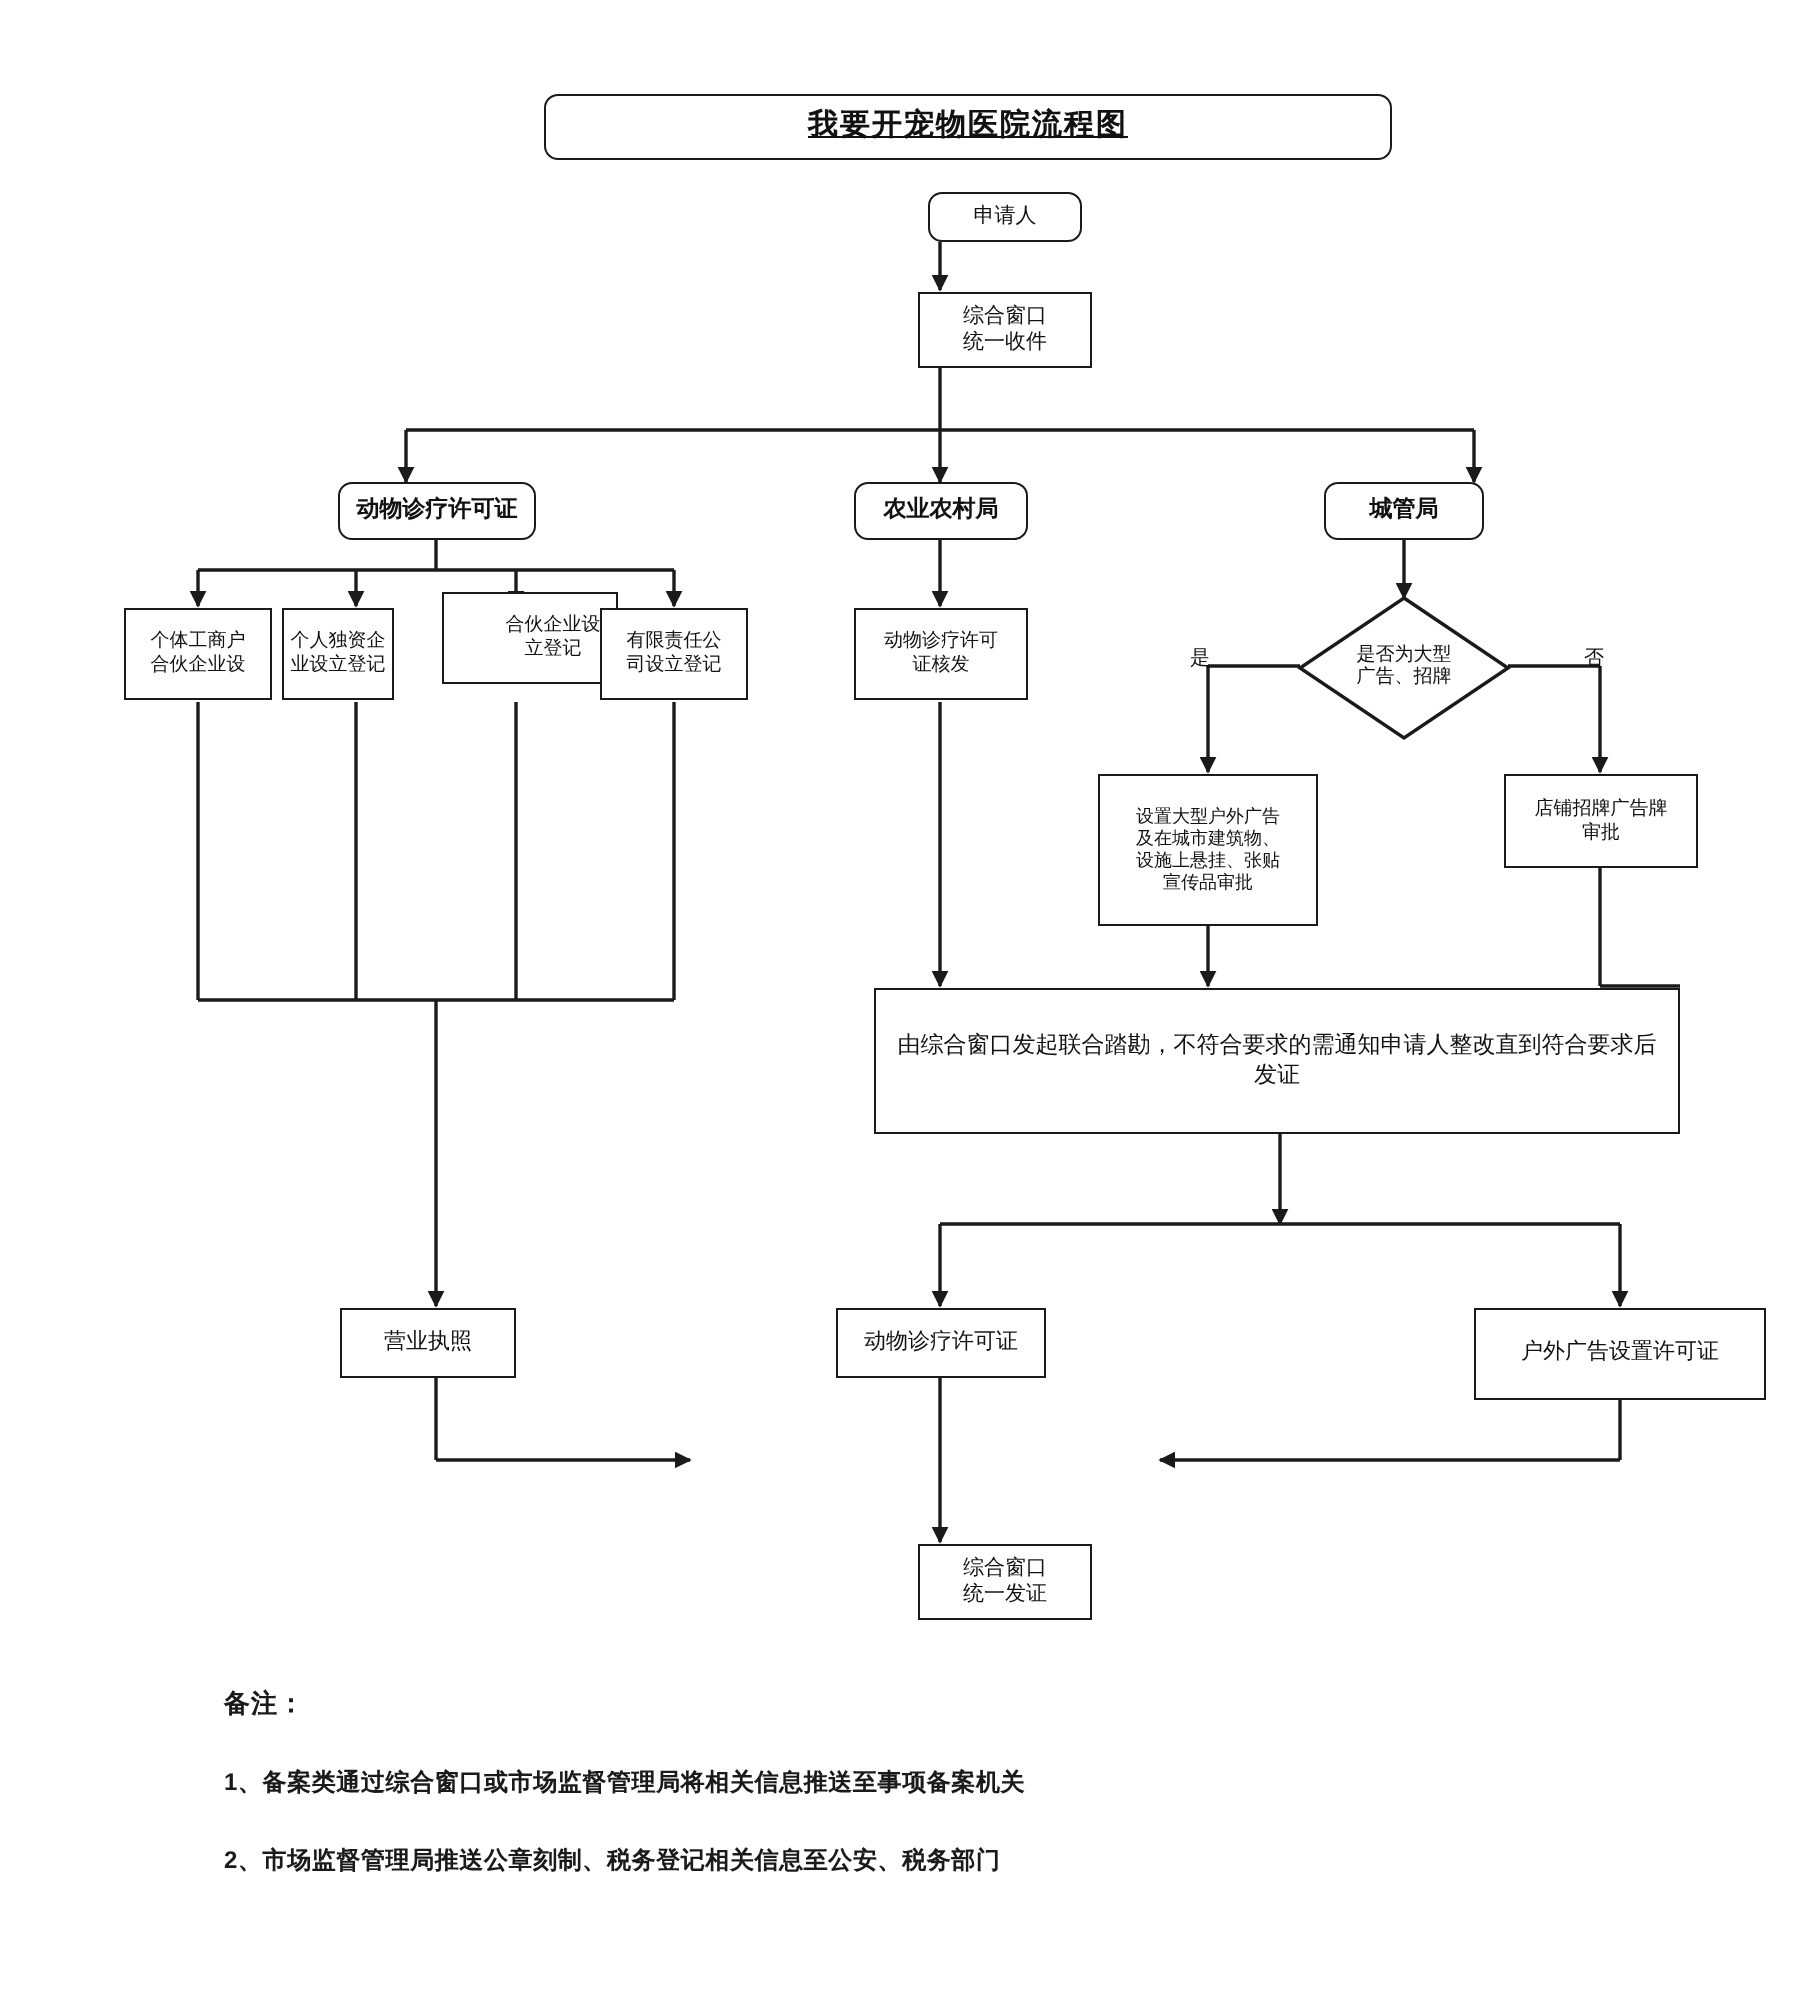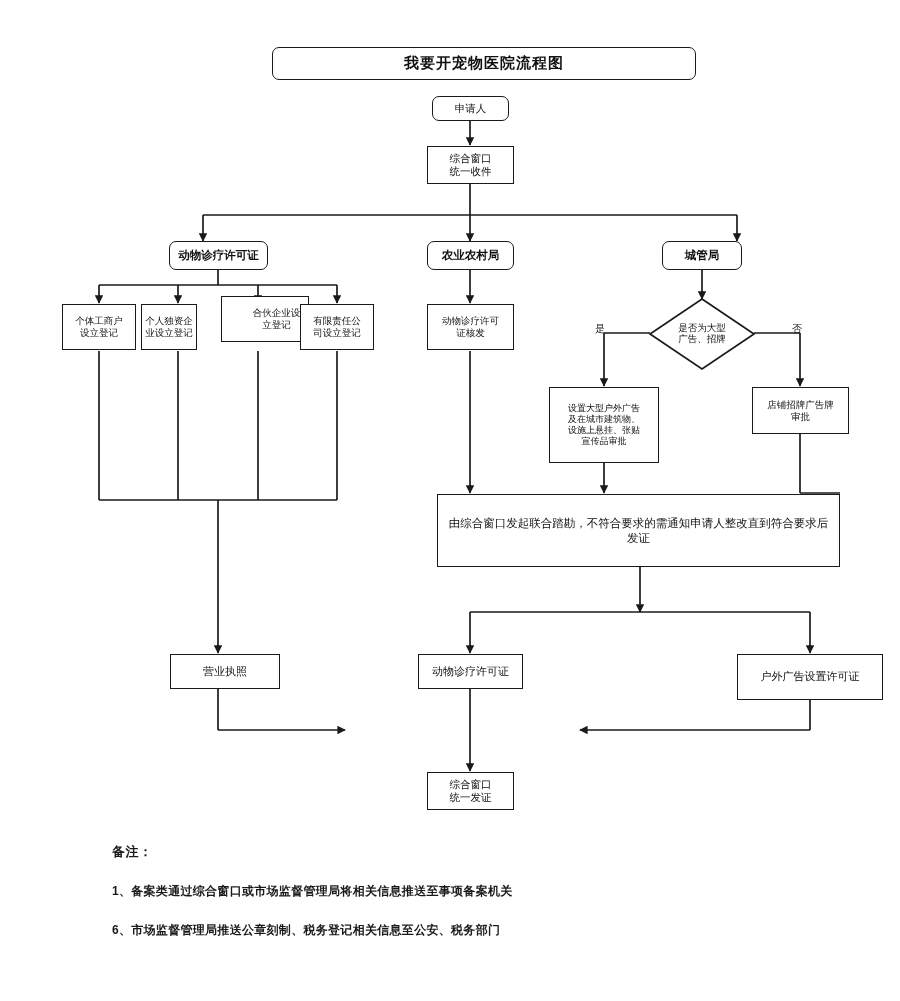--- a/index.html
+++ b/index.html
@@ -36,26 +36,27 @@
     text-align: center;
     line-height: 1.25;
     color: #111111;
     white-space: pre-line;
   }
   .node.rounded { border-radius: 7px; }
   .title-box {
     font-size: 15px;
     font-weight: bold;
     letter-spacing: 1px;
+    text-decoration: underline;
   }
   .dept-box {
     font-size: 11.5px;
     font-weight: bold;
   }
-  .proc-box { font-size: 10.5px; }
+  .proc-box { font-size: 10.5px; margin-left: 32px; }
   .small-box { font-size: 9.5px; }
   .band-box { font-size: 11.5px; }
   .result-box { font-size: 11px; }
   .diamond-label {
     position: absolute;
     font-size: 9.5px;
     color: #111111;
     text-align: center;
     line-height: 1.2;
     pointer-events: none;
@@ -159,21 +160,21 @@
   <div class="node proc-box" style="left:427px; top:146px; width:87px; height:38px;">综合窗口
 统一收件</div>
 
   <div class="node rounded dept-box" style="left:169px; top:241px; width:99px; height:29px;">动物诊疗许可证</div>
 
   <div class="node rounded dept-box" style="left:427px; top:241px; width:87px; height:29px;">农业农村局</div>
 
   <div class="node rounded dept-box" style="left:662px; top:241px; width:80px; height:29px;">城管局</div>
 
   <div class="node small-box" style="left:62px; top:304px; width:74px; height:46px;">个体工商户
-设立登记</div>
+合伙企业设</div>
 
   <div class="node small-box" style="left:141px; top:304px; width:56px; height:46px;">个人独资企
 业设立登记</div>
 
   <div class="node small-box" style="left:221px; top:296px; width:88px; height:46px;padding-left:23px;">合伙企业设
 立登记</div>
 
   <div class="node small-box" style="left:300px; top:304px; width:74px; height:46px;">有限责任公
 司设立登记</div>
 
@@ -192,28 +193,28 @@
   <div class="node small-box" style="left:549px; top:387px; width:110px; height:76px; font-size:9px;">设置大型户外广告
 及在城市建筑物、
 设施上悬挂、张贴
 宣传品审批</div>
 
   <div class="node small-box" style="left:752px; top:387px; width:97px; height:47px;">店铺招牌广告牌
 审批</div>
 
   <div class="node band-box" style="left:437px; top:494px; width:403px; height:73px; padding:0 10px;">由综合窗口发起联合踏勘，不符合要求的需通知申请人整改直到符合要求后发证</div>
 
-  <div class="node result-box" style="left:170px; top:654px; width:110px; height:35px;">营业执照</div>
+  <div class="node result-box" style="left:170px; top:654px; width:88px; height:35px;">营业执照</div>
 
   <div class="node result-box" style="left:418px; top:654px; width:105px; height:35px;">动物诊疗许可证</div>
 
   <div class="node result-box" style="left:737px; top:654px; width:146px; height:46px;">户外广告设置许可证</div>
 
   <div class="node proc-box" style="left:427px; top:772px; width:87px; height:38px;">综合窗口
 统一发证</div>
 
   <div id="notes">
     <div class="note-head">备注：</div>
     <div class="note-line">1、备案类通过综合窗口或市场监督管理局将相关信息推送至事项备案机关</div>
-    <div class="note-line">6、市场监督管理局推送公章刻制、税务登记相关信息至公安、税务部门</div>
+    <div class="note-line">2、市场监督管理局推送公章刻制、税务登记相关信息至公安、税务部门</div>
   </div>
 
 </div>
 
 </body></html>

